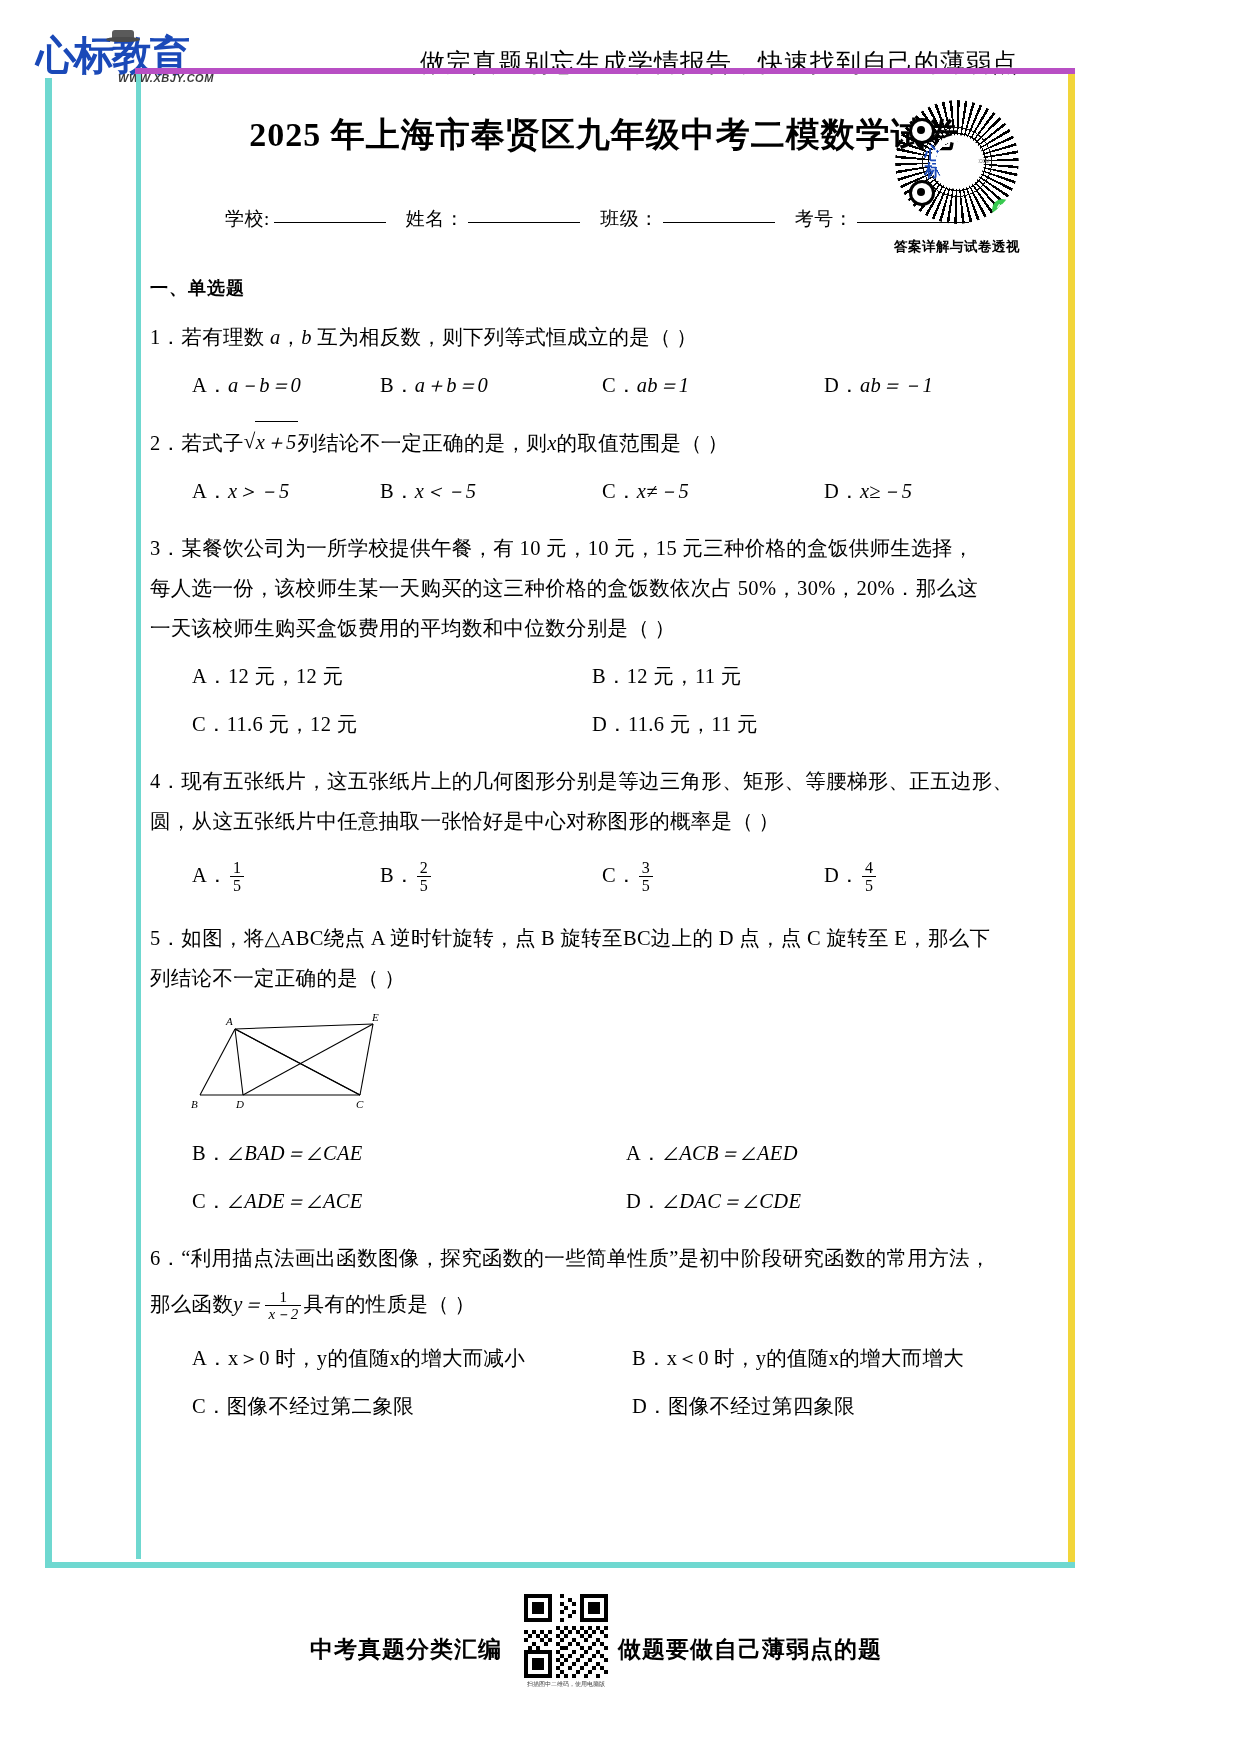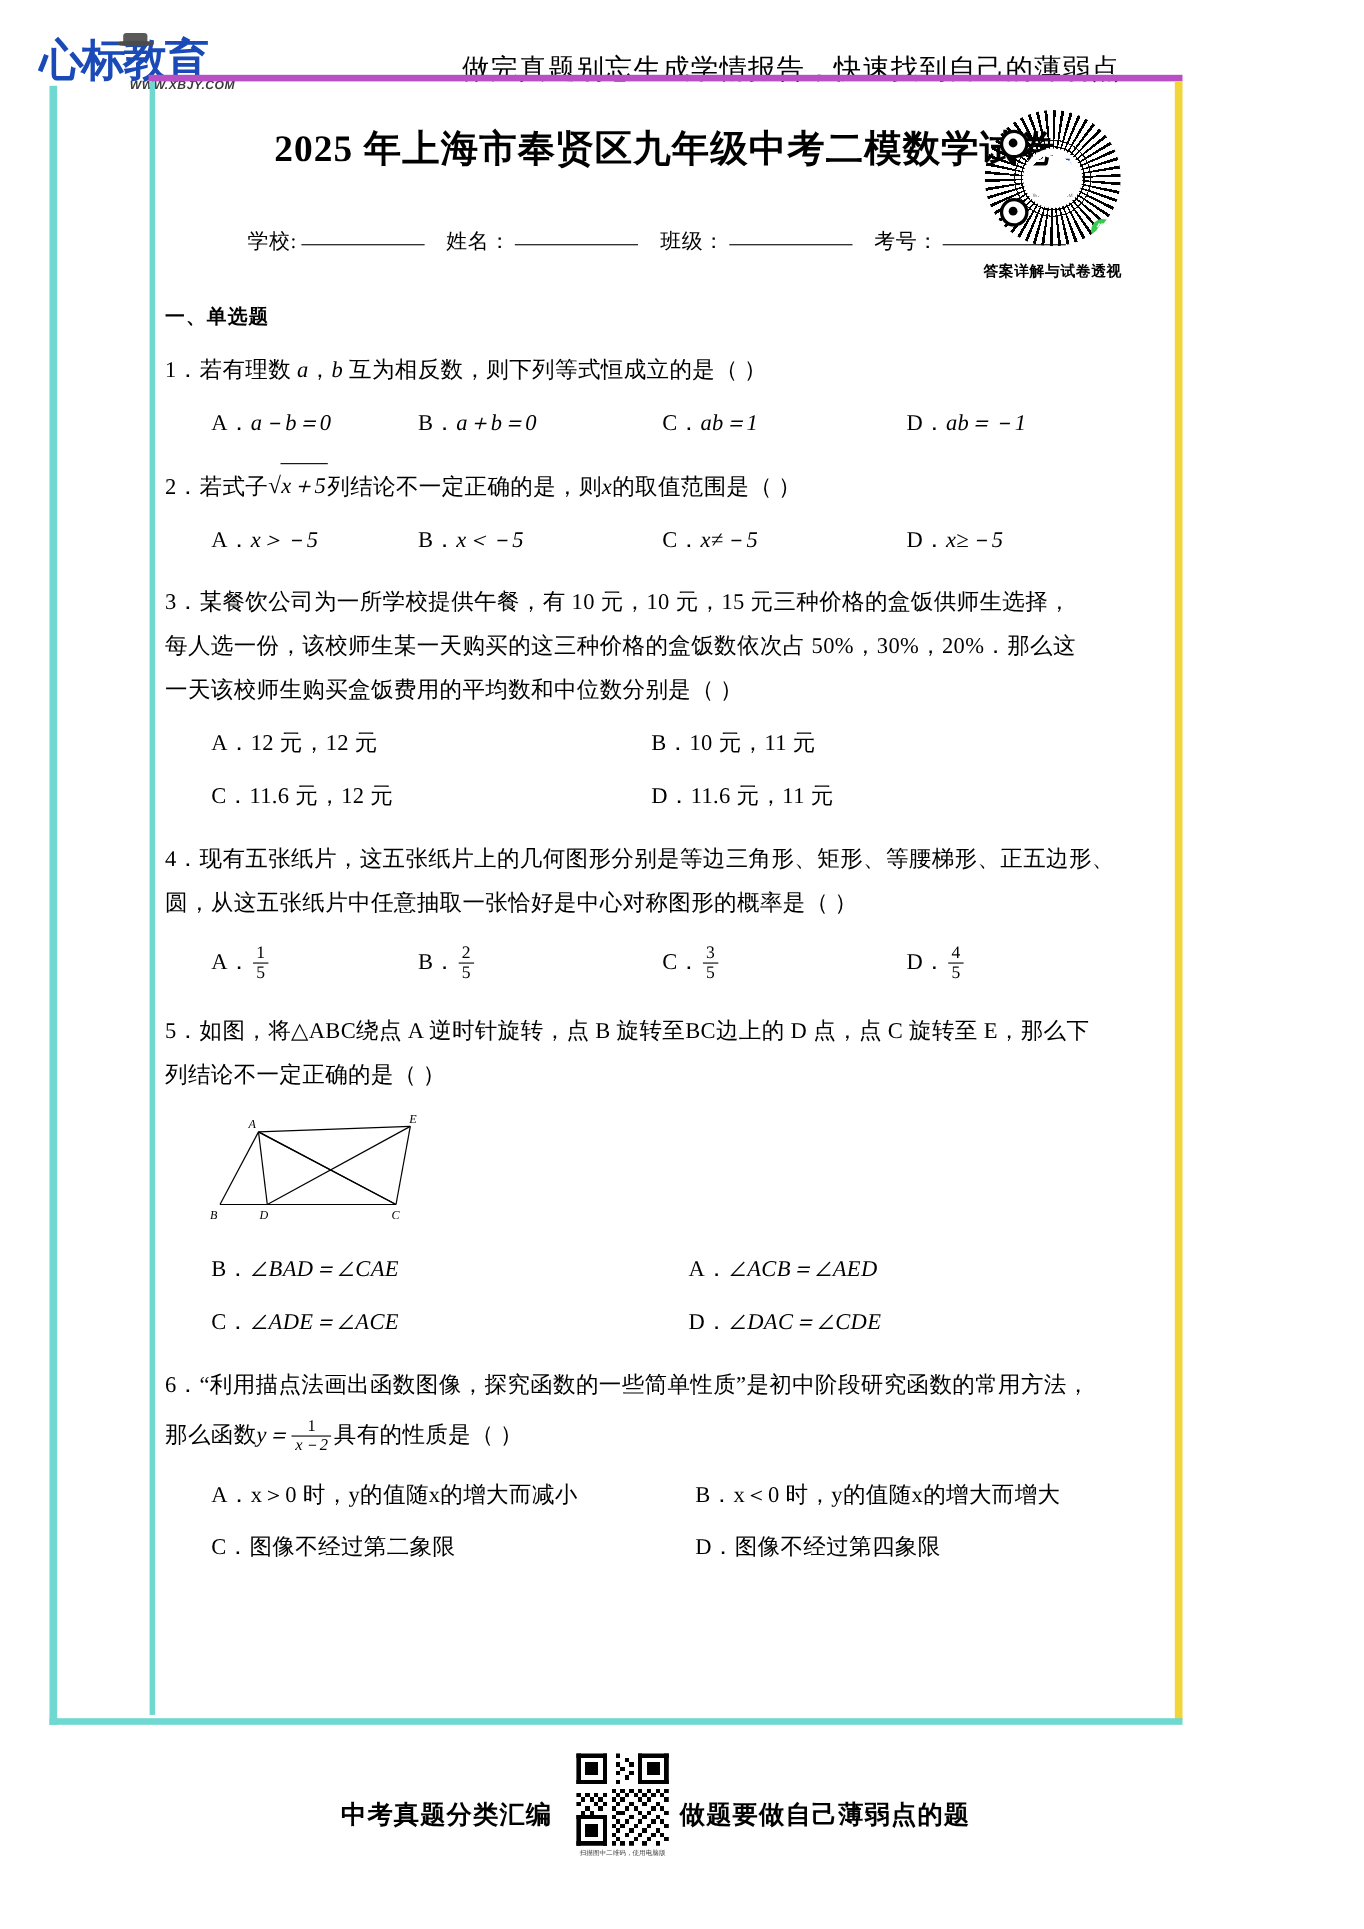--- a/index.html
+++ b/index.html
@@ -177,21 +177,21 @@
   .qr-eye.tl { left: 14px; top: 18px; }
   .qr-eye.bl { left: 14px; bottom: 18px; }
   .qr-center {
     position: absolute;
     left: 50%; top: 50%;
     transform: translate(-50%, -50%);
     width: 54px; height: 54px;
     border-radius: 50%;
     background: #fff;
     display: flex;
-    flex-direction: column;
+    flex-direction: row;
     align-items: center;
     justify-content: center;
     line-height: 1;
   }
   .qr-center .c1 {
     font-family: "Liberation Sans", sans-serif;
     font-size: 17px; font-weight: bold; color: #1a49b8;
     letter-spacing: -1px;
   }
   .qr-center .c2 {
@@ -392,21 +392,21 @@
       <div class="opt"><span>D．</span><span class="mi">x≥－5</span></div>
     </div>
   </div>
 
   <div class="q">
     <div class="q-stem"><span>3．</span><span>某餐饮公司为一所学校提供午餐，有 10 元，10 元，15 元三种价格的盒饭供师生选择，</span></div>
     <div class="q-stem">每人选一份，该校师生某一天购买的这三种价格的盒饭数依次占 50%，30%，20%．那么这</div>
     <div class="q-stem">一天该校师生购买盒饭费用的平均数和中位数分别是（    ）</div>
     <div class="opts indent two">
       <div class="opt"><span>A．</span><span>12 元，12 元</span></div>
-      <div class="opt"><span>B．</span><span>10 元，11 元</span></div>
+      <div class="opt"><span>B．</span><span>12 元，11 元</span></div>
     </div>
     <div class="opts indent two">
       <div class="opt"><span>C．</span><span>11.6 元，12 元</span></div>
       <div class="opt"><span>D．</span><span>11.6 元，11 元</span></div>
     </div>
   </div>
 
   <div class="q">
     <div class="q-stem"><span>4．</span><span>现有五张纸片，这五张纸片上的几何图形分别是等边三角形、矩形、等腰梯形、正五边形、</span></div>
     <div class="q-stem">圆，从这五张纸片中任意抽取一张恰好是中心对称图形的概率是（  ）</div>

